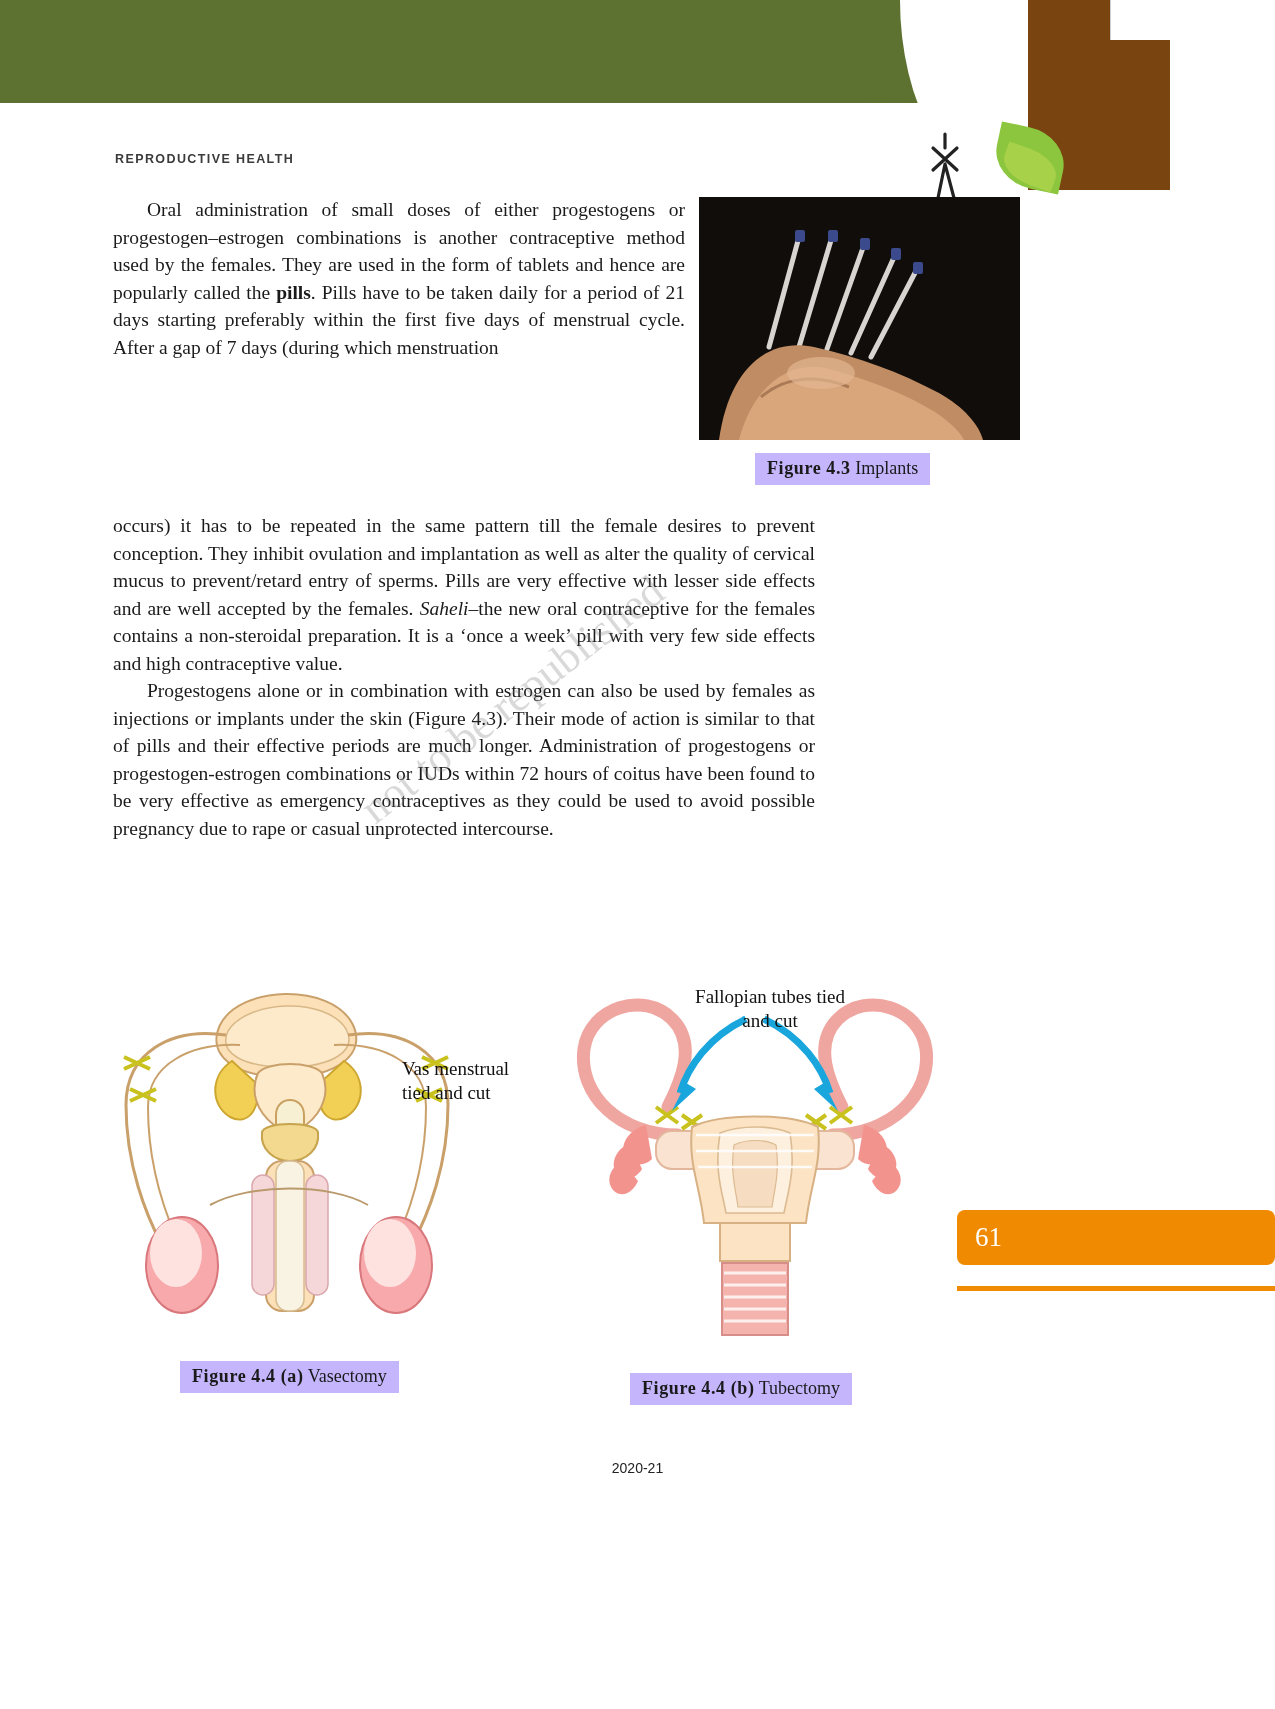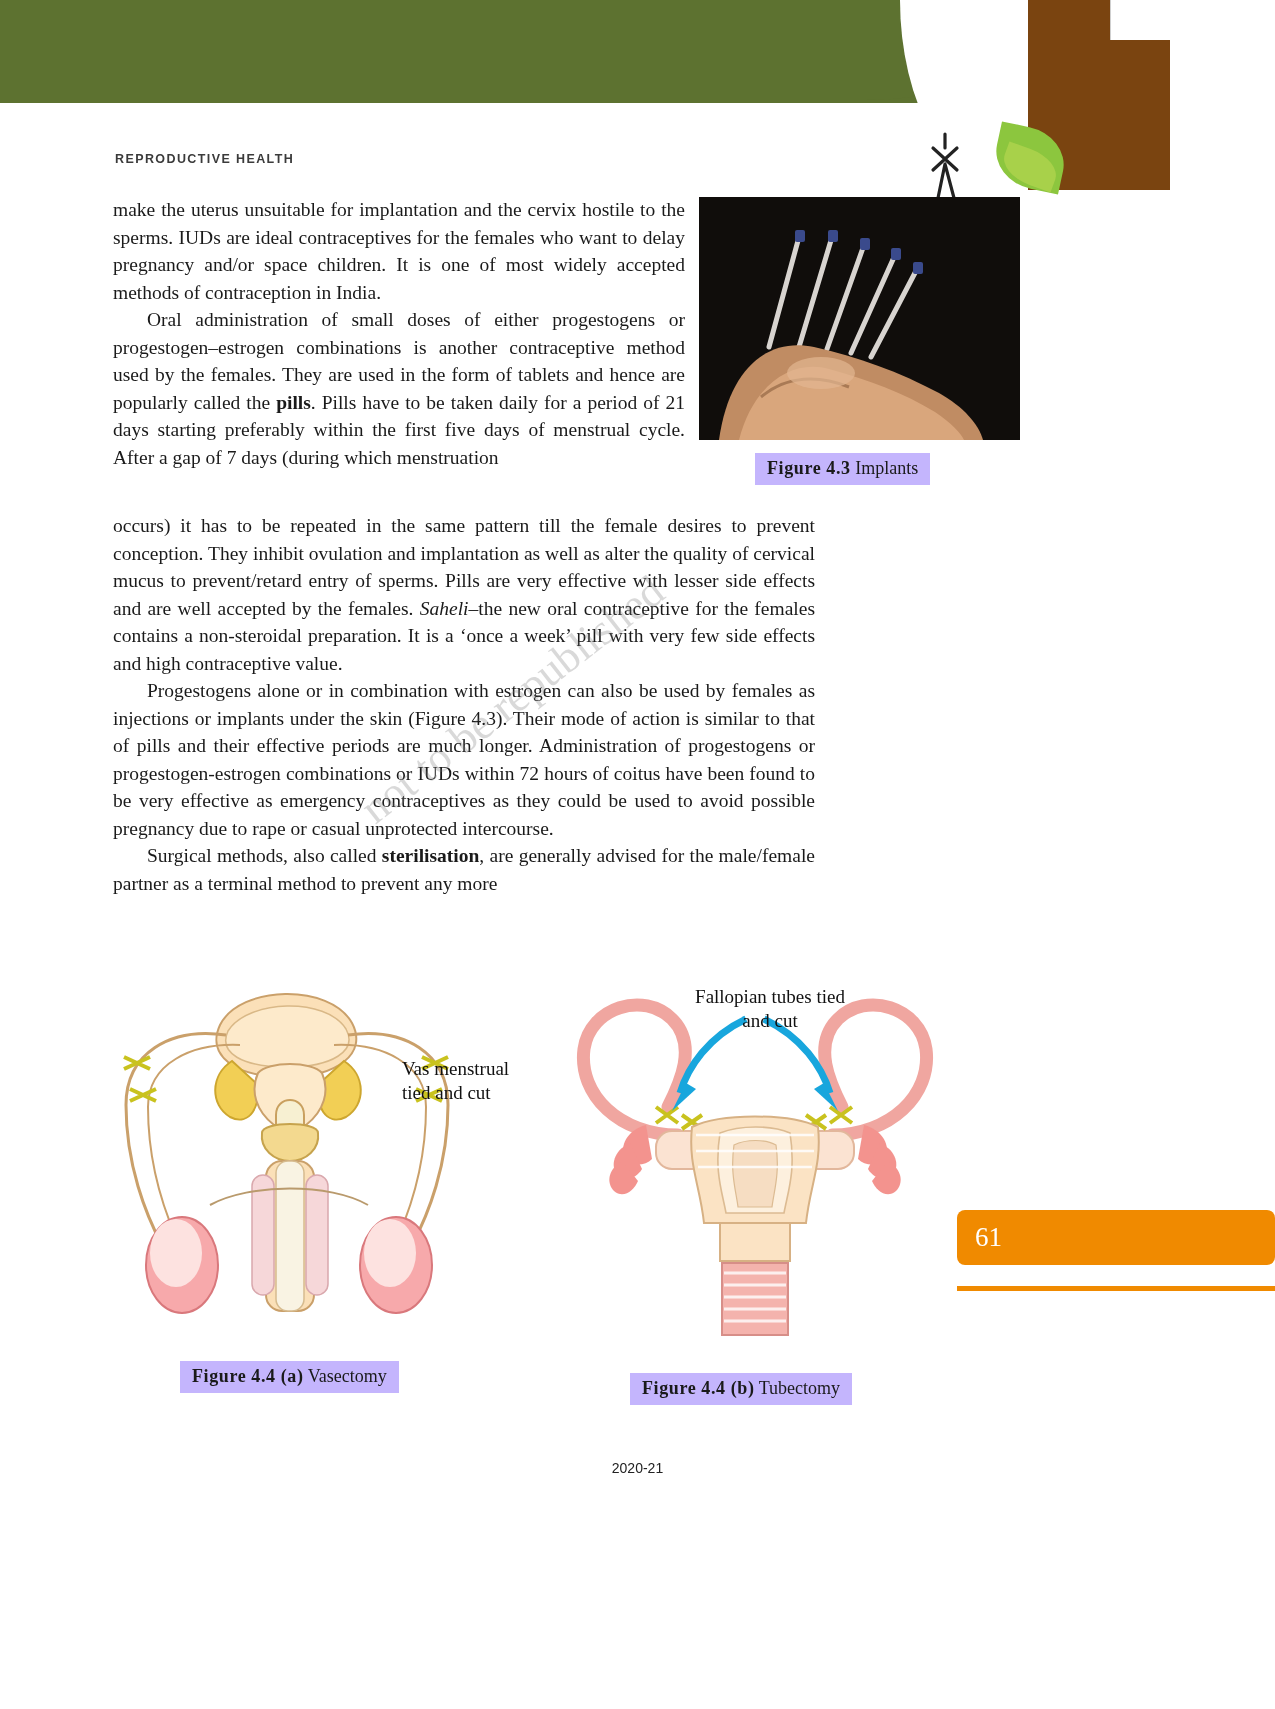--- a/index.html
+++ b/index.html
@@ -173,28 +173,26 @@
     <path d="M62 200 C88 178 120 178 150 190" stroke="#a97a55" stroke-width="3" fill="none"></path>
     <ellipse cx="122" cy="176" rx="34" ry="16" fill="#e3b692" opacity="0.7"></ellipse>
   </svg>
 </div>
 <div class="fig-caption" id="fig43-caption">
   <b>Figure  4.3</b>
   <span>Implants</span>
 </div>
 
 <div class="col-text">
-  <p>make the uterus unsuitable for implantation and the cervix hostile to the sperms. IUDs are ideal contraceptives for the females who want to delay pregnancy and/or space children. It is one of most widely accepted methods of contraception in India.</p>
   <p class="indent"><span>Oral administration of small doses of either progestogens or progestogen–estrogen combinations is another contraceptive method used by the females. They are used in the form of tablets and hence are popularly called the </span><b>pills</b><span>. Pills have to be taken daily for a period of 21 days starting preferably within the first five days of menstrual cycle. After a gap of 7 days (during which menstruation </span></p>
 </div>
 
 <div class="full-text">
   <p><span>occurs) it has to be repeated in the same pattern till the female desires to prevent conception. They inhibit ovulation and implantation as well as alter the quality of cervical mucus to prevent/retard entry of sperms. Pills are very effective with lesser side effects and are well accepted by the females. </span><i>Saheli</i><span>–the new oral contraceptive for the females contains a non-steroidal preparation. It is a ‘once a week’ pill with very few side effects and high contraceptive value.</span></p>
   <p class="indent">Progestogens alone or in combination with estrogen can also be used by females as injections or implants under the skin (Figure 4.3). Their mode of action is similar to that of pills and their effective periods are much longer. Administration of progestogens or progestogen-estrogen combinations or IUDs within 72 hours of coitus have been found to be very effective as emergency contraceptives as they could be used to avoid possible pregnancy due to rape or casual unprotected intercourse.</p>
-  <p class="indent"><span>Surgical methods, also called </span><b>sterilisation</b><span>, are generally advised for the male/female partner as a terminal method to prevent any more</span></p>
 </div>
 
 <div class="watermark">not to be republished</div>
 
 <div class="figure-area" id="fig-vasectomy">
   <svg width="430" height="390" viewBox="0 0 430 390">
 
     <path d="M120 60 C140 20 230 18 252 58 C268 88 238 112 186 112 C134 112 106 90 120 60 Z" fill="#fbe0b8" stroke="#caa06a" stroke-width="2"></path>
     <path d="M128 66 C148 34 226 32 246 64 C258 86 232 102 187 102 C142 102 118 88 128 66 Z" fill="#fdeacb" stroke="#d9b887" stroke-width="1.5"></path>
 

